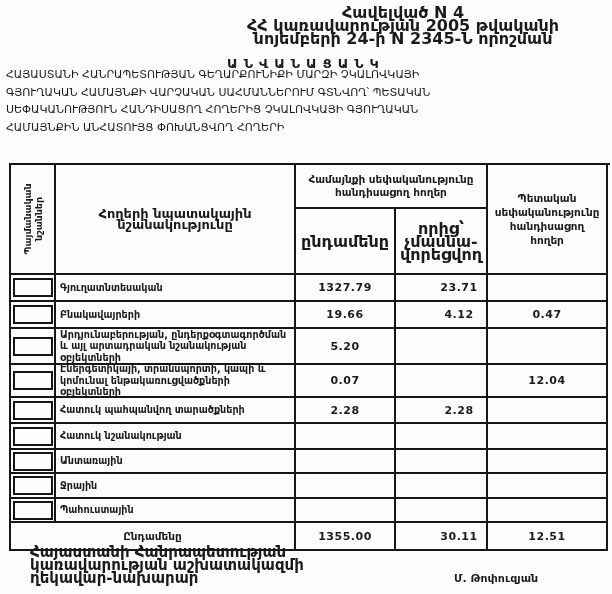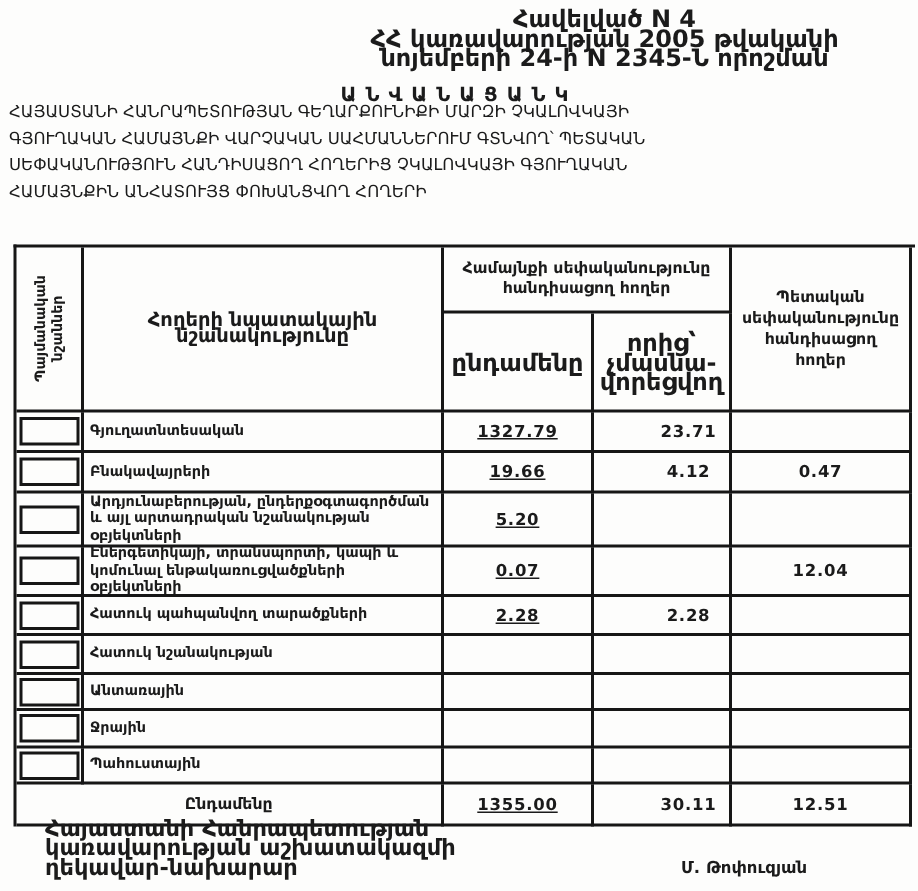--- a/index.html
+++ b/index.html
@@ -37,21 +37,21 @@
   }
   .tr{display:flex;width:100%;}
   .td,.th{
     box-sizing:border-box;
     border-right:2px solid #161616;border-bottom:2px solid #161616;
     display:flex;align-items:center;
     font-size:10px;
   }
   .c1{width:45px;justify-content:center;}
   .c2{width:240px;padding:1px 4px;font-weight:bold;font-size:9.6px;line-height:11.5px;}
-  .c3{width:100px;justify-content:center;text-decoration:underline;}
+  .c3{width:100px;justify-content:center;}
   .c4{width:92px;justify-content:center;padding-left:36px;}
   .c5{width:120px;justify-content:center;}
   .num{font-weight:bold;font-size:11px;letter-spacing:0.5px;}
   
   .hdr{height:110px;}
   .hdr .th{font-weight:bold;}
   .th-vert{position:relative;}
   .vert-label{
     position:absolute;top:50%;left:50%;
     transform:translate(-50%,-50%) rotate(-90deg);

